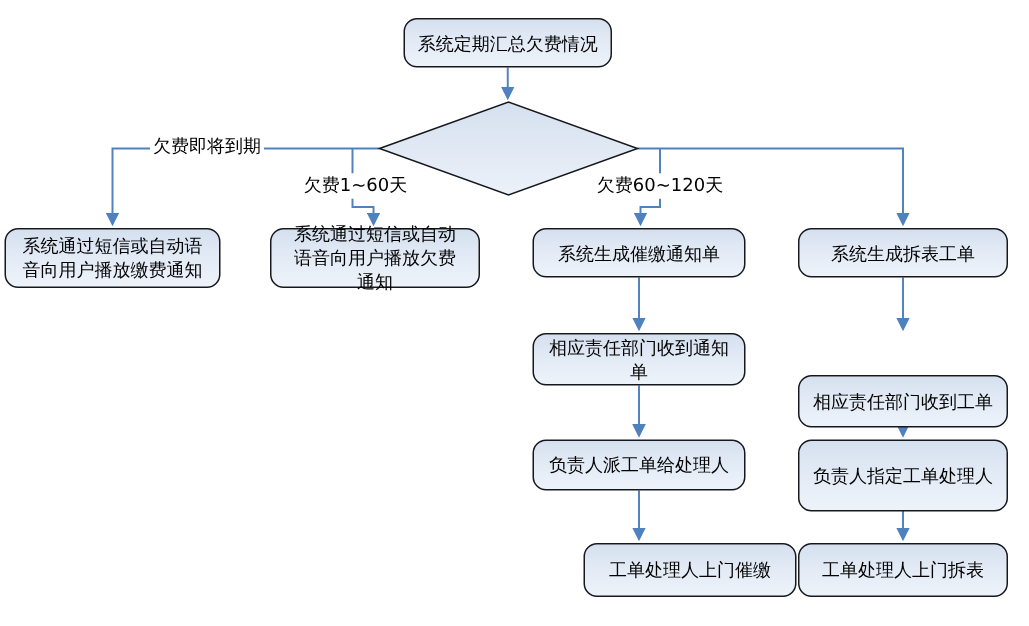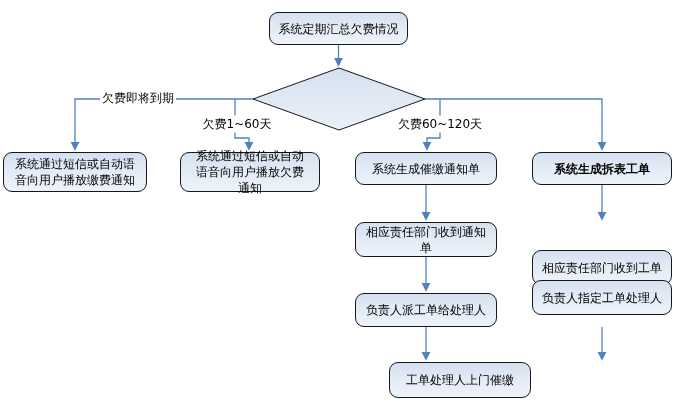--- a/index.html
+++ b/index.html
@@ -87,17 +87,18 @@
 
   <div class="node" style="left:3px; top:152px; width:144px; height:40px;">系统通过短信或自动语音向用户播放缴费通知</div>
 
   <div class="node" style="left:180px; top:152px; width:140px; height:40px;">系统通过短信或自动语音向用户播放欠费通知</div>
 
   <div class="node narrow-pad" style="left:355px; top:152px; width:142px; height:33px;">系统生成催缴通知单</div>
   <div class="node narrow-pad" style="left:355px; top:293px; width:142px; height:34px;">负责人派工单给处理人</div>
   <div class="node narrow-pad" style="left:355px; top:222px; width:142px; height:35px;">相应责任部门收到通知单</div>
   <div class="node narrow-pad" style="left:355px; top:362px; width:142px; height:36px;margin-left:34px;">工单处理人上门催缴</div>
 
-  <div class="node narrow-pad" style="left:532px; top:152px; width:140px; height:33px;font-weight:bold;">系统生成拆表工单</div>
+  <div class="node narrow-pad" style="left:532px; top:152px; width:140px; height:33px;">系统生成拆表工单</div>
   <div class="node narrow-pad" style="left:532px; top:222px; width:140px; height:35px;margin-top:28px;">相应责任部门收到工单</div>
-  <div class="node narrow-pad" style="left:532px; top:280px; width:140px; height:35px;">负责人指定工单处理人</div>
+  <div class="node narrow-pad" style="left:532px; top:293px; width:140px; height:48px;">负责人指定工单处理人</div>
+  <div class="node narrow-pad" style="left:532px; top:362px; width:140px; height:36px;">工单处理人上门拆表</div>
 
 </div>
 
 </body></html>

